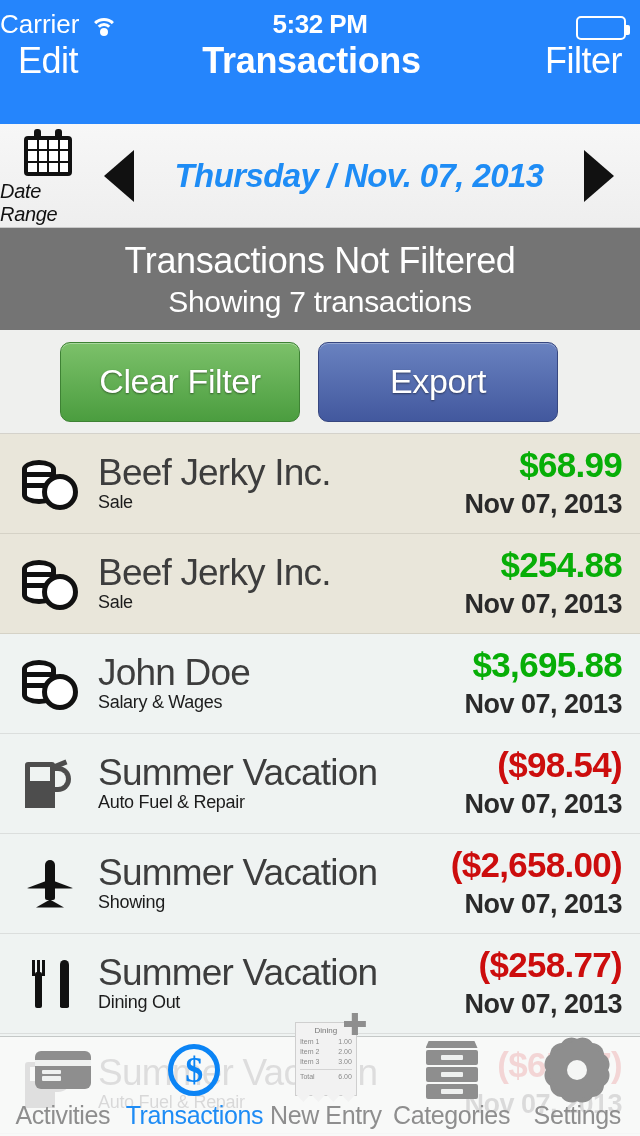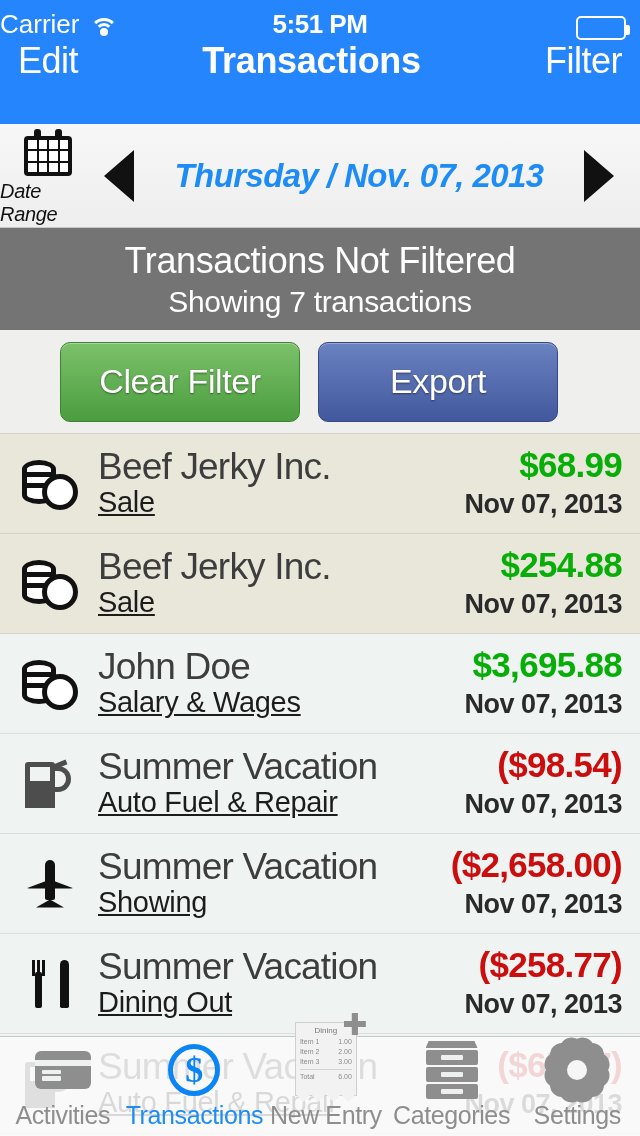--- a/index.html
+++ b/index.html
@@ -138,23 +138,22 @@
   .txn-icon {
     width:72px; display:flex; align-items:center; justify-content:center;
     flex-shrink:0;
   }
   .txn-mid { flex:1; min-width:0; padding-left:12px; }
   .txn-title {
     font-size:37px; color:#3d3d3d; letter-spacing:-0.8px;
     line-height:1.05; white-space:nowrap;
   }
   .txn-cat {
-    font-size:29px; color:#1c1c1c; letter-spacing:-0.3px; 
+    font-size:18px; color:#1c1c1c; letter-spacing:-0.3px; 
     white-space:nowrap;
-    text-decoration:underline;
   }
   .txn-right { text-align:right; flex-shrink:0; }
   .txn-amount {
     font-size:35px; font-weight:bold; letter-spacing:-0.7px; line-height:1.05;
   }
   .txn-amount.income  { color:#07ae07; }
   .txn-amount.expense { color:#cc0d0d; }
   .txn-date {
     font-size:27px; font-weight:bold; color:#2a2a2a;
     letter-spacing:-0.5px; margin-top:5px;
@@ -294,21 +293,21 @@
 </head>
 <body>
 
 <div id="status-bar">
   <span>Carrier</span>
   <span id="wifi-icon">
       <i></i>
       <i></i>
       <i></i>
     </span>
-  <span id="clock">5:51 PM</span>
+  <span id="clock">5:32 PM</span>
   <span id="battery-icon">
     <span class="fill"></span><span class="cap"></span>
   </span>
 </div>
 
 <div id="nav-bar">
   <span class="nav-btn">Edit</span>
   <span id="nav-title">Transactions</span>
   <span class="nav-btn">Filter</span>
 </div>

